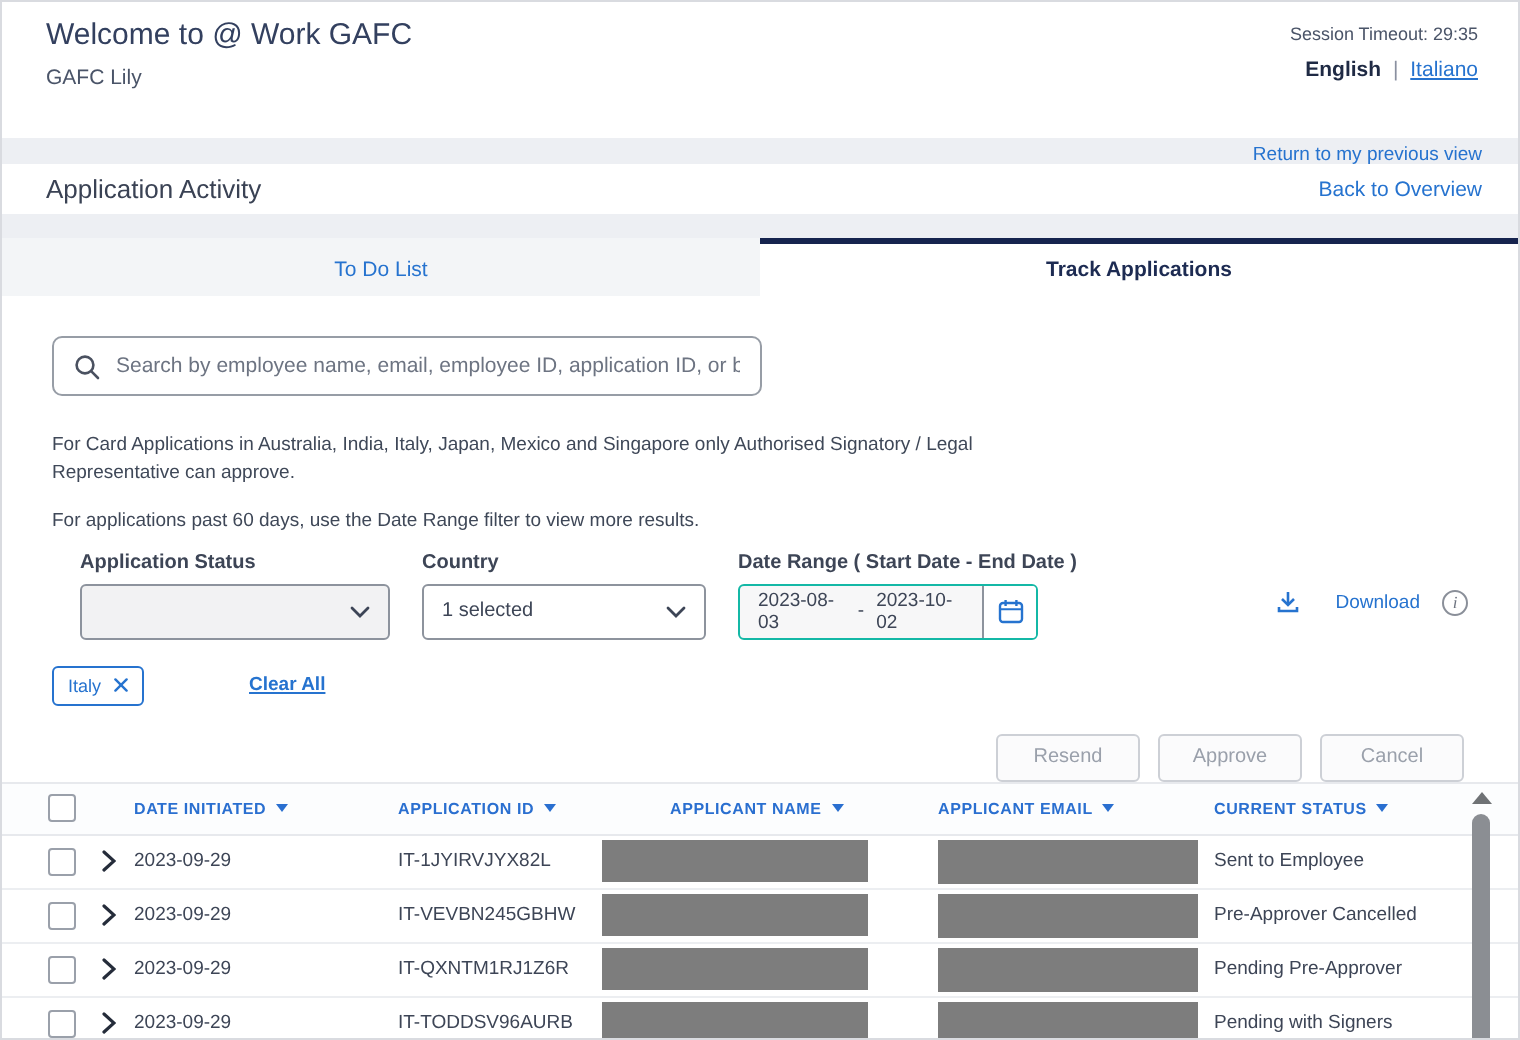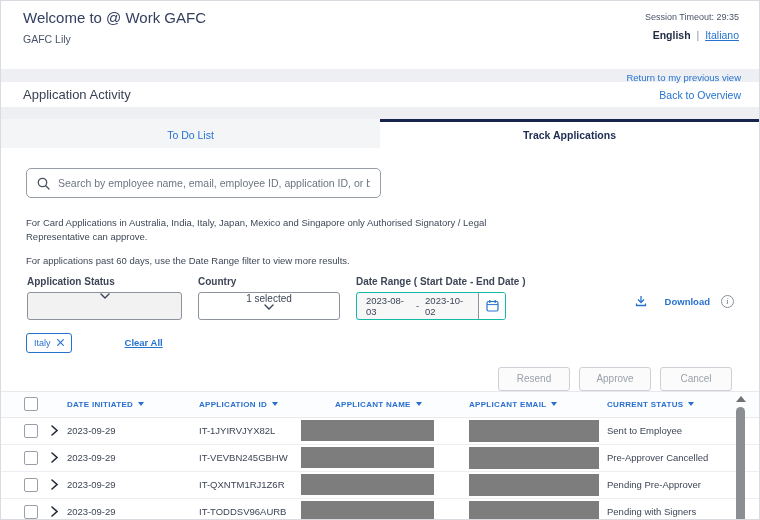--- a/index.html
+++ b/index.html
@@ -36,31 +36,31 @@
   .searchbox { display:flex; align-items:center; gap:8px; margin:20px 0 0 25px; width:355px; height:30px; border:1px solid #979da6; border-radius:5px; padding:0 10px; background:#fff; }
   .search-input { border:none; outline:none; flex:1; font-size:10.5px; color:#333a48; background:transparent; }
   .search-input::placeholder { color:#6d7482; }
 
   
   .note { margin-left:25px; width:472px; font-size:9.5px; color:#3f4858; line-height:1.5; }
   .note1 { margin-top:18px; }
   .note2 { margin-top:9px; }
 
   
-  .filters { display:flex; align-items:flex-start; margin:8px 25px 0 26px; }
+  .filters { display:flex; align-items:flex-start; margin:8px 25px 0 39px; }
   .fgroup { margin-right:16px; }
   .flabel { font-size:10px; color:#3d4556; font-weight:bold; margin-bottom:5px; }
-  .select { display:flex; align-items:center; justify-content:flex-start; height:28px; border:1px solid #8d939d; border-radius:3px; padding:0 9px; font-size:10px; color:#3d4556; cursor:pointer;flex-direction:column; }
+  .select { display:flex; align-items:center; justify-content:space-between; height:28px; border:1px solid #8d939d; border-radius:3px; padding:0 9px; font-size:10px; color:#3d4556; cursor:pointer; }
   .sel-gray { background:#f2f2f3; width:155px; }
   .sel-white { background:#fff; width:142px; }
   .daterange { display:flex; align-items:stretch; height:28px; border:1px solid #14b8a6; border-radius:3px; overflow:hidden; background:#f7f7f8; width:150px; }
   .dr-text { display:flex; align-items:center; gap:6px; padding:0 9px; font-size:9.5px; color:#3d4556; flex:1; }
   .dr-cal { width:27px; border-left:1px solid #8d939d; background:#fff; display:flex; align-items:center; justify-content:center; cursor:pointer; }
   .download-wrap { margin-left:auto; display:flex; align-items:center; gap:11px; padding-top:19px; }
-  .download-link { display:flex; align-items:center; gap:18px; color:#2673cf; font-size:9.5px; cursor:pointer;font-weight:bold; }
+  .download-link { display:flex; align-items:center; gap:18px; color:#2673cf; font-size:9.5px; cursor:pointer; }
   .info-icon { width:13px; height:13px; border:1px solid #8a8f99; border-radius:50%; color:#6e7480; font-size:8.5px; display:flex; align-items:center; justify-content:center; font-family:"Liberation Serif", serif; font-style:italic; cursor:pointer; }
 
   
   .chiprow { display:flex; align-items:center; gap:14px; margin:13px 0 0 25px; }
   .chip { display:flex; align-items:center; gap:6px; border:1px solid #2673cf; border-radius:3px; height:20px; padding:0 7px; font-size:9px; color:#2673cf; background:#fff; cursor:pointer; }
   .clear-all { font-size:9.5px; color:#2673cf; font-weight:bold; text-decoration:underline; cursor:pointer;padding-left:39px; }
 
   
   .actionrow { display:flex; justify-content:flex-end; gap:9px; margin:14px 27px 0 0; }
   .abtn { min-width:72px; height:24px; border:1px solid #cdd0d6; border-radius:3px; background:#fbfbfc; color:#9aa0ab; font-size:10px; font-family:"Liberation Sans", sans-serif; }

